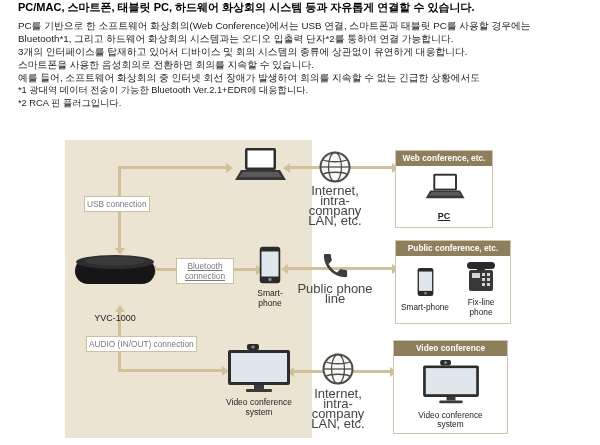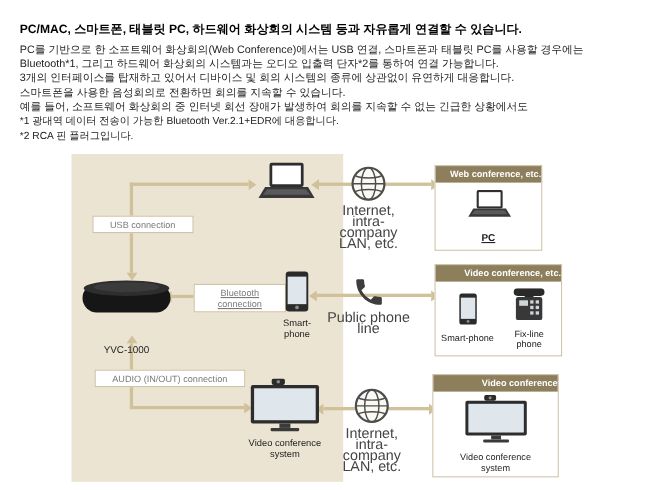--- a/index.html
+++ b/index.html
@@ -1,50 +1,50 @@
 <!DOCTYPE html>
 <html style="--panel_bg: #ece4d3; --arrow: #d0c19b; --header_bg: #8d7e5c; --label_border: #cdbf9e; --label_text: #7a7a7a;"><head>
 <meta charset="utf-8">
 <style>
   html,body{margin:0;padding:0;background:#fff;}
   .stage{
     position:relative;width:600px;height:445px;background:#ffffff;
     font-family:"Liberation Sans", sans-serif;overflow:hidden;
   }
   
-  .intro{position:absolute;left:18px;top:20px;width:578px;}
+  .intro{position:absolute;left:18px;top:0;width:578px;}
   .intro-title{font-size:11px;font-weight:700;color:#000;margin:0 0 5px 0;line-height:14px;}
   .intro-line{font-size:9.8px;color:#222;line-height:13px;}
   .intro-foot{font-size:9.3px;color:#222;line-height:12.5px;}
   
   .panel{position:absolute;left:65px;top:140px;width:247px;height:298px;background:var(--panel_bg,#ece4d3);}
   .hbar{position:absolute;height:3px;background:var(--arrow,#d0c19b);}
   .hbar.head-l::before{content:"";position:absolute;left:-7px;top:-3.5px;width:0;height:0;
     border-right:7px solid var(--arrow,#d0c19b);border-top:5px solid transparent;border-bottom:5px solid transparent;}
   .hbar.head-r::after{content:"";position:absolute;right:-7px;top:-3.5px;width:0;height:0;
     border-left:7px solid var(--arrow,#d0c19b);border-top:5px solid transparent;border-bottom:5px solid transparent;}
   .vbar{position:absolute;width:3px;background:var(--arrow,#d0c19b);}
   .vbar.head-t::before{content:"";position:absolute;top:-7px;left:-3.5px;width:0;height:0;
     border-bottom:7px solid var(--arrow,#d0c19b);border-left:5px solid transparent;border-right:5px solid transparent;}
   .vbar.head-b::after{content:"";position:absolute;bottom:-7px;left:-3.5px;width:0;height:0;
     border-top:7px solid var(--arrow,#d0c19b);border-left:5px solid transparent;border-right:5px solid transparent;}
   .conn-label{
     position:absolute;background:#fff;border:1px solid var(--label_border,#cdbf9e);
-    color:var(--label_text,#7a7a7a);font-size:8.3px;line-height:10px;padding:2px 15px;
+    color:var(--label_text,#7a7a7a);font-size:8.3px;line-height:10px;padding:2px 2px;
     text-align:center;white-space:nowrap;
   }
   .conn-label.multi{white-space:normal;width:52px;}
   .icon{position:absolute;}
   .dev-label{position:absolute;font-size:8.5px;line-height:10px;color:#222;text-align:center;}
   .mid-label{position:absolute;font-size:13px;line-height:10px;color:#444;text-align:center;}
   .yvc-label{position:absolute;font-size:9px;color:#222;text-align:center;font-weight:400;margin-top:20px;}
   
   .rbox{position:absolute;background:#fff;border:1px solid #cfc5ad;display:flex;flex-direction:column;}
   .rbox-header{background:var(--header_bg,#8d7e5c);color:#fff;font-size:8.3px;font-weight:700;
-    text-align:right;padding:3px 0;line-height:9px;}
+    text-align:center;padding:3px 0;line-height:9px;}
   .rbox-body{flex:1;display:flex;align-items:center;justify-content:center;flex-direction:column;gap:2px;padding:3px 0;}
   .rbox-row{flex:1;display:flex;align-items:center;justify-content:center;flex-direction:row;gap:6px;padding:2px 0;}
   .device-col{display:flex;flex-direction:column;align-items:center;gap:2px;width:50px;}
   .rbox-label{font-size:8.3px;line-height:9.5px;color:#222;text-align:center;}
   .pc-label{font-size:9px;font-weight:700;color:#222;text-align:center;text-decoration:underline;}
 </style>
 </head>
 <body>
 
 <div class="stage">
@@ -157,21 +157,21 @@
             <rect x="17.5" y="3.5" width="26" height="17" fill="#ffffff"></rect>
             <path d="M11 23 L50 23 L56 33 L5 33 Z" fill="#383838"></path>
             <path d="M13 25 L48 25 L52 30 L9 30 Z" fill="#5a5a5a"></path>
           </svg>
         </span>
         <div class="pc-label">PC</div>
       </div>
     </div>
 
     <div class="rbox" style="left:395px;top:240px;width:114px;height:82px;">
-      <div class="rbox-header">Video conference, etc.</div>
+      <div class="rbox-header">Public conference, etc.</div>
       <div class="rbox-row">
         <div class="device-col">
           <span>
             <svg width="17" height="30" viewBox="0 0 22 38">
               <rect x="0.75" y="0.75" width="20.5" height="36.5" rx="3" fill="#2b2b2b"></rect>
               <rect x="2.5" y="5.5" width="17" height="25" fill="#dfe7ec"></rect>
               <circle cx="11" cy="33.5" r="1.7" fill="#8a8a8a"></circle>
             </svg>
           </span>
           <div class="rbox-label">Smart-phone</div>

